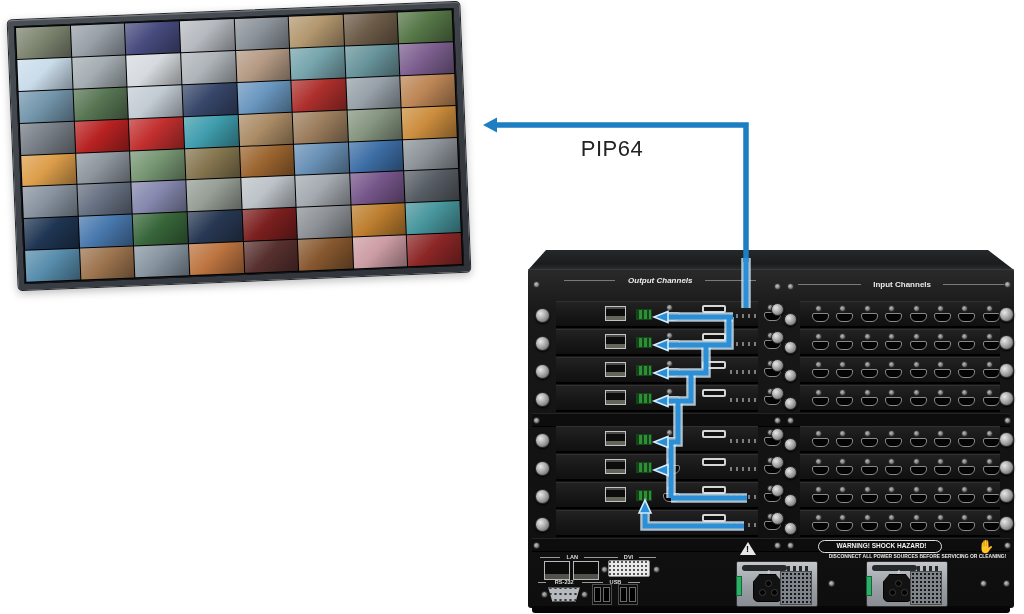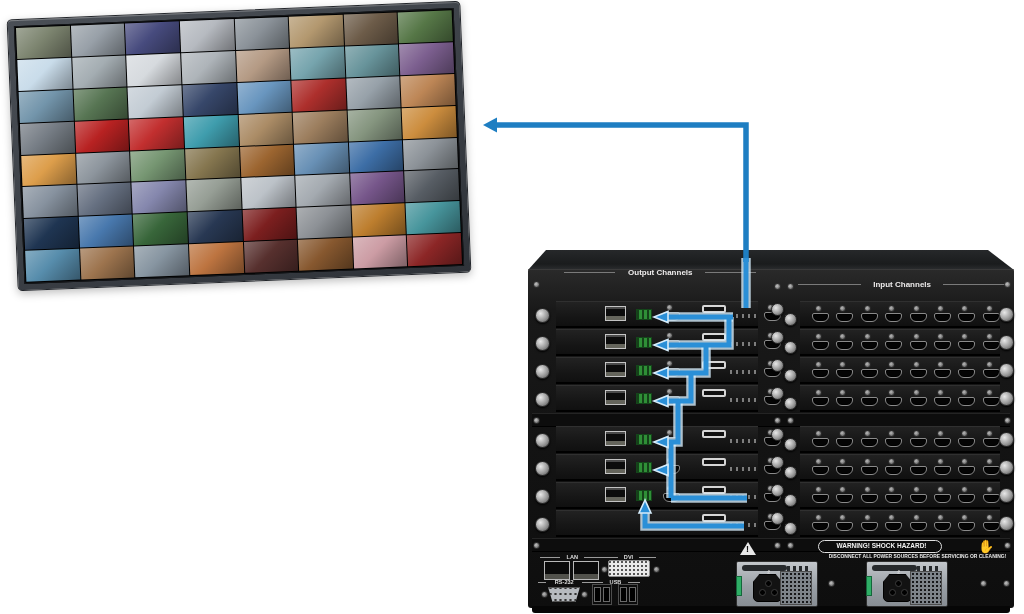--- a/index.html
+++ b/index.html
@@ -186,27 +186,28 @@
         <div class="tile" style="background: linear-gradient(135deg, rgb(184, 155, 128) 0%, rgb(157, 116, 78) 45%, rgb(97, 72, 48) 100%);"></div>
         <div class="tile" style="background: linear-gradient(135deg, rgb(169, 179, 187) 0%, rgb(135, 149, 161) 45%, rgb(84, 92, 100) 100%);"></div>
         <div class="tile" style="background: linear-gradient(135deg, rgb(207, 155, 117) 0%, rgb(189, 116, 64) 45%, rgb(117, 72, 40) 100%);"></div>
         <div class="tile" style="background: linear-gradient(135deg, rgb(134, 106, 105) 0%, rgb(87, 48, 46) 45%, rgb(54, 30, 29) 100%);"></div>
         <div class="tile" style="background: linear-gradient(135deg, rgb(169, 135, 105) 0%, rgb(135, 88, 47) 45%, rgb(84, 55, 29) 100%);"></div>
         <div class="tile" style="background: linear-gradient(135deg, rgb(218, 184, 189) 0%, rgb(204, 156, 164) 45%, rgb(126, 97, 102) 100%);"></div>
         <div class="tile" style="background: linear-gradient(135deg, rgb(172, 99, 99) 0%, rgb(140, 38, 38) 45%, rgb(87, 24, 24) 100%);"></div>
       </div>
   </div>
 
+  <div id="lbl2" class="arrow-label">PIP64</div>
 
   <div id="device">
     <div id="device-top"></div>
     <div id="device-panel"></div>
     <div id="device-base"></div>
 
-    <div class="hdr" id="hdr-out" style="left:36px;top:16px;width:192px;">
+    <div class="hdr" id="hdr-out" style="left:36px;top:24px;width:192px;font-style:italic;">
       <span class="hline"></span>
       <span class="t">Output Channels</span>
       <span class="hline"></span>
     </div>
     <div class="hdr" id="hdr-in" style="left:270px;top:28px;width:208px;">
       <span class="hline"></span>
       <span class="t">Input Channels</span>
       <span class="hline"></span>
     </div>
 

